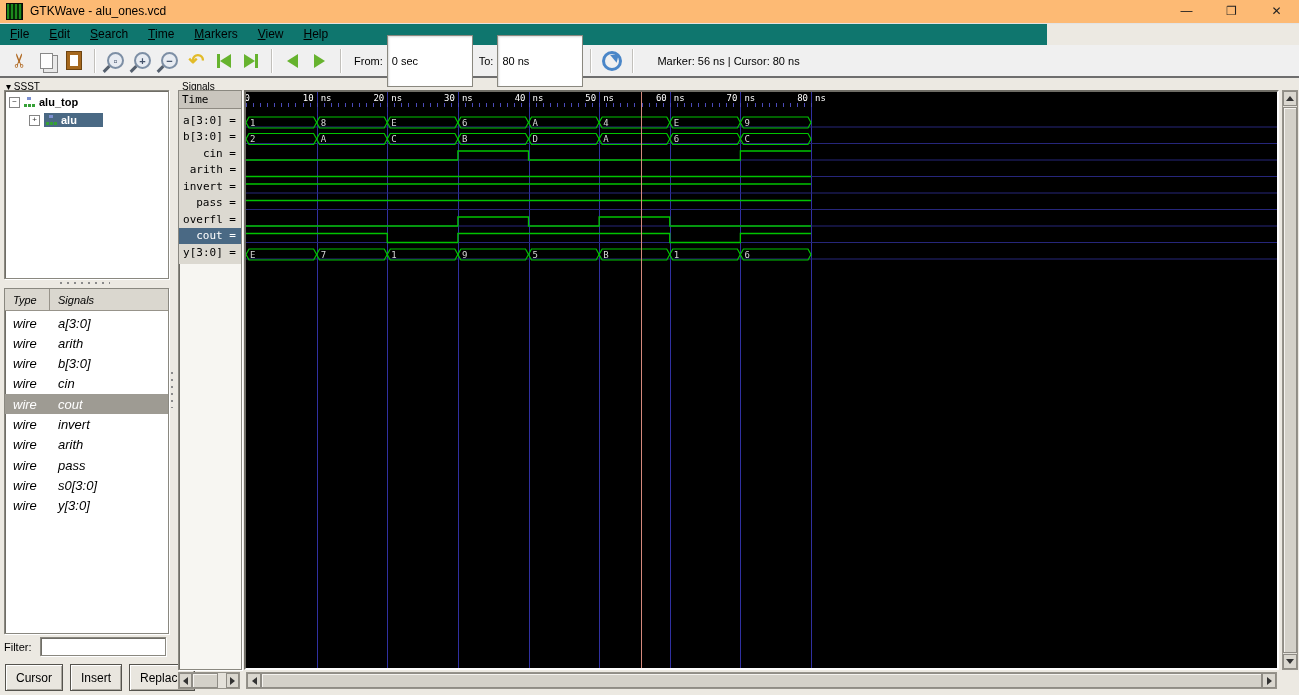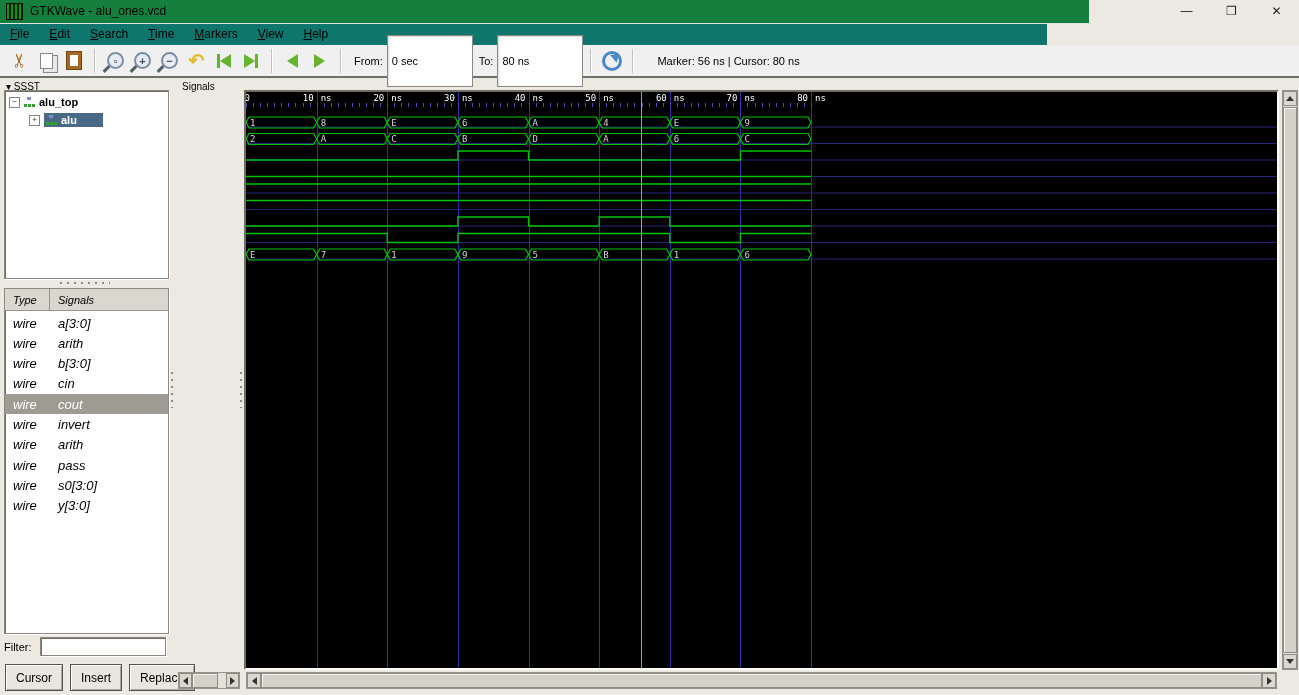--- a/index.html
+++ b/index.html
@@ -1,20 +1,20 @@
 <!DOCTYPE html>
 <html><head>
 <meta charset="utf-8">
 <style>
   html,body{margin:0;padding:0;background:#555;}
   #app{position:relative;width:1299px;height:695px;background:#ece9e2;overflow:hidden;
        font-family:"Liberation Sans",sans-serif;-webkit-font-smoothing:antialiased;}
   .abs{position:absolute;}
   
-  #titlebar{left:0;top:0;width:1089px;height:23px;background:#15803d;border-bottom:1px solid #e3e3e3;}
+  #titlebar{left:0;top:0;width:1299px;height:23px;background:#fdba74;border-bottom:1px solid #e3e3e3;}
   #app-icon{left:7px;top:4px;width:15px;height:15px;background:
      repeating-linear-gradient(90deg,#1d8a1d 0 2px,#062c06 2px 4px);
      outline:1px solid #0a0a0a;}
   #title-text{left:30px;top:4px;font-size:12px;color:#000;}
   .winbtn{top:0;width:45px;height:23px;text-align:center;line-height:23px;font-size:12px;color:#222;}
   #btn-min{left:1164px;} #btn-max{left:1209px;} #btn-close{left:1254px;}
   
   #menubar{left:0;top:24px;width:1047px;height:21px;background:#0f766e;}
   .menu-item{display:inline-block;padding:3px 10px 0 10px;font-size:12px;color:#000;}
   .menu-item u{text-decoration:underline;}
@@ -228,20 +228,35 @@
   <div class="abs" id="btn-row">
       <div class="gbtn">Cursor</div>
       <div class="gbtn">Insert</div>
       <div class="gbtn">Replace</div>
     </div>
 
   <div class="abs dots-v" style="left:171px;top:372px;height:36px;"></div>
   <div class="abs dots-v" style="left:240px;top:372px;height:36px;"></div>
 
   <div class="abs frame-label" id="signals-label">Signals</div>
+  <div class="abs sunken" id="signals-panel">
+    <div id="sig-rows-bg"></div>
+    <div id="time-hdr">Time</div>
+    <div id="name-rows">
+        <div class="name-row" style="top: 21.5px;">a[3:0] =</div>
+        <div class="name-row" style="top: 38px;">b[3:0] =</div>
+        <div class="name-row" style="top: 54.5px;">cin =</div>
+        <div class="name-row" style="top: 71px;">arith =</div>
+        <div class="name-row" style="top: 87.5px;">invert =</div>
+        <div class="name-row" style="top: 104px;">pass =</div>
+        <div class="name-row" style="top: 120.5px;">overfl =</div>
+        <div class="name-row sel" style="top: 137px;">cout =</div>
+        <div class="name-row" style="top: 153.5px;">y[3:0] =</div>
+      </div>
+  </div>
 
   <div class="abs frame-label" id="waves-label">Waves</div>
   <div class="abs" id="wave-frame">
     <svg id="wave-svg" width="1031" height="576">
         <rect x="0" y="0" width="1031" height="576" fill="#000000"></rect>
         <line x1="71.5" y1="0" x2="71.5" y2="576" stroke="#3030a0" stroke-width="1"></line>
         <line x1="141.5" y1="0" x2="141.5" y2="576" stroke="#3030a0" stroke-width="1"></line>
         <line x1="212.5" y1="0" x2="212.5" y2="576" stroke="#3030a0" stroke-width="1"></line>
         <line x1="283.5" y1="0" x2="283.5" y2="576" stroke="#3030a0" stroke-width="1"></line>
         <line x1="353.5" y1="0" x2="353.5" y2="576" stroke="#3030a0" stroke-width="1"></line>

